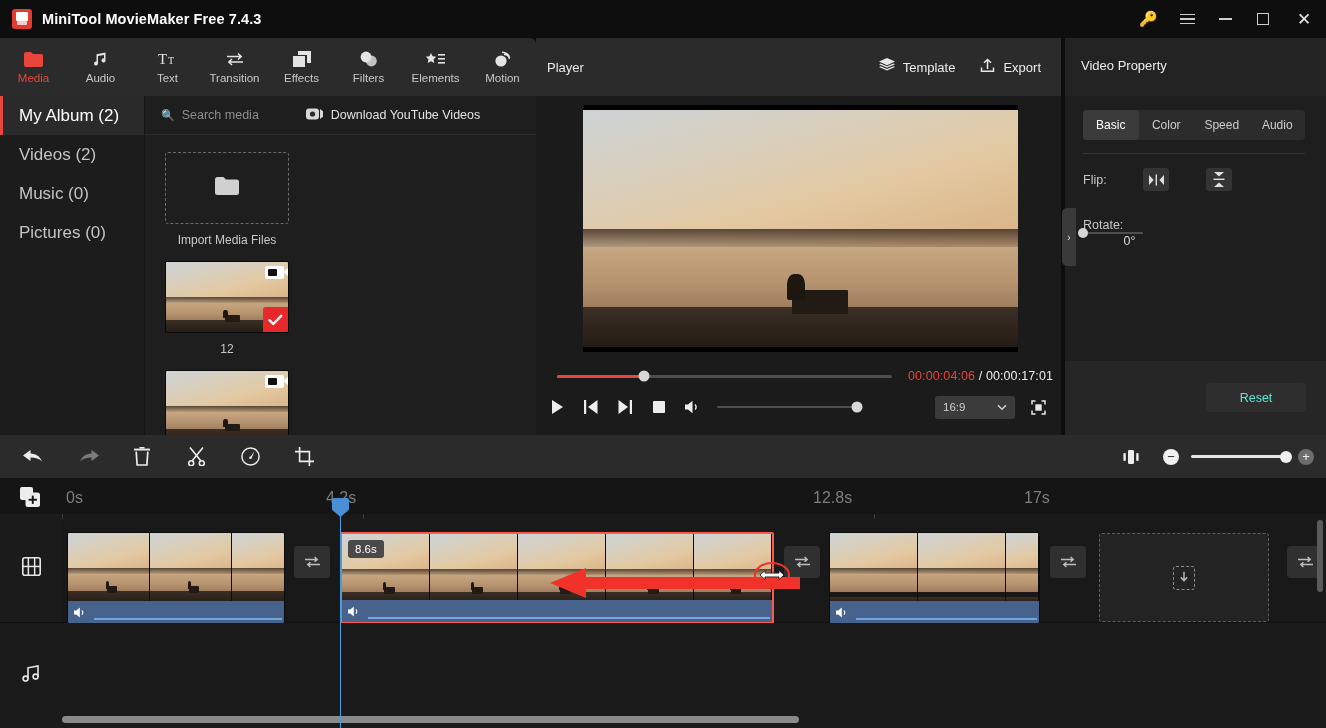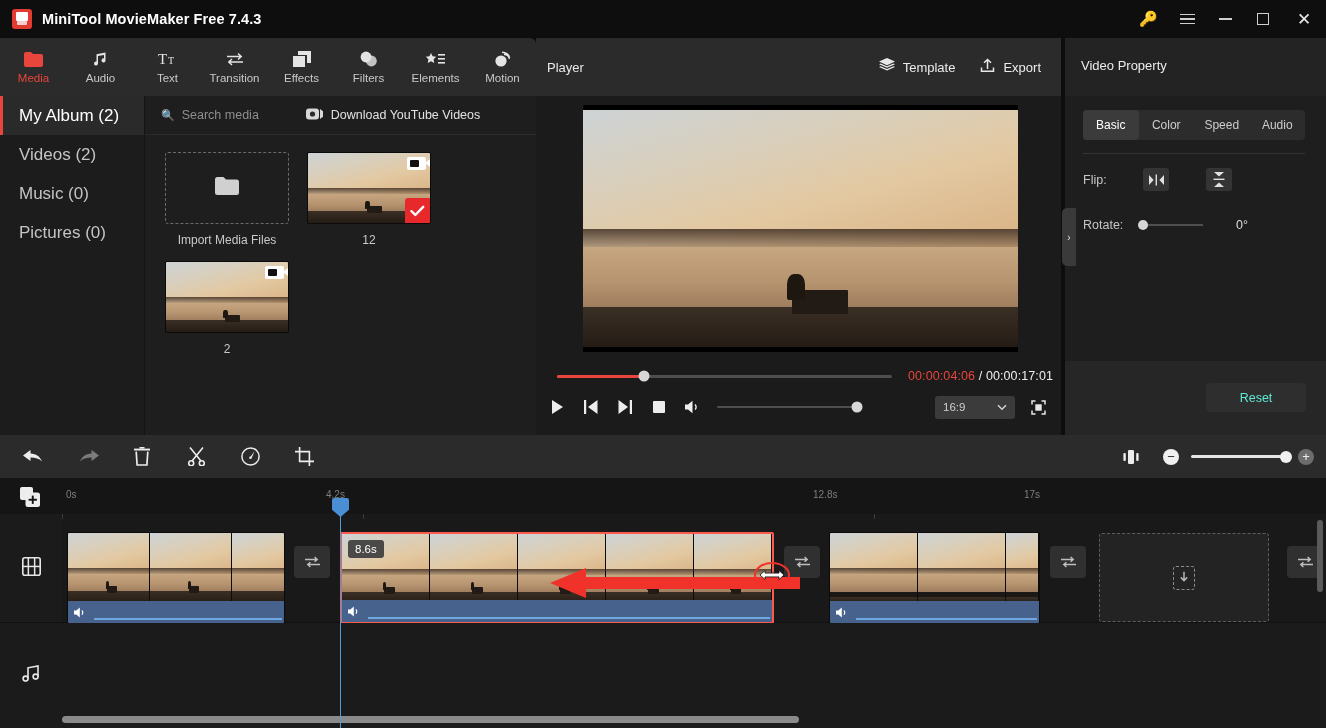--- a/index.html
+++ b/index.html
@@ -85,20 +85,21 @@
     border-bottom: 1px solid #2b2b2b;
   }
   .search-box { display: flex; align-items: center; gap: 7px; margin-left: 16px; }
   .search-ico { color: #8b8b8b; font-size: 11px; }
   .search-ph { font-size: 12.5px; color: #8e8e8e; }
   .dl-yt { display: flex; align-items: center; gap: 8px; margin-left: 47px; }
   .dl-yt-lbl { font-size: 12.5px; color: #e2e2e2; }
   .media-grid {
     display: flex; flex-wrap: wrap; padding: 17px 0 0 20px; gap: 14px 18px;
     align-content: flex-start;
+    flex-direction: column;
   }
   .media-cell { width: 124px; }
   .import-box {
     width: 124px; height: 72px; border: 1px dashed #6a6a6a; border-radius: 3px;
     display: flex; align-items: center; justify-content: center;
   }
   .thumb {
     width: 124px; height: 72px; border-radius: 2px; position: relative;
     overflow: hidden; background: #000; border: 1px solid #0a0a0a;
   }
@@ -216,21 +217,21 @@
   }
   .prop-tabs {
     position: absolute; left: 18px; top: 14px; width: 222px; height: 30px;
     background: #2c2c2c; border-radius: 4px; display: flex; align-items: center;
   }
   .ptab { flex: 1; height: 30px; display: flex; align-items: center; justify-content: center; font-size: 12px; color: #cdcdcd; border-radius: 4px; }
   .ptab.active { background: #3b3b3b; color: #fff; }
   .prop-div { position: absolute; left: 18px; top: 57px; width: 222px; height: 1px; background: #333; }
   .prop-row { position: absolute; left: 18px; display: flex; align-items: center; }
   .row-flip { top: 72px; }
-  .row-rot { top: 122px; }
+  .row-rot { top: 122px; flex-direction: column; }
   .prop-lbl { width: 60px; font-size: 12.5px; color: #c6c6c6; }
   .flip-btn {
     width: 26px; height: 23px; background: #343434; border-radius: 3px;
     display: flex; align-items: center; justify-content: center; margin-right: 37px;
   }
   .rot-track { position: relative; width: 60px; height: 2px; background: #4e4e4e; margin-left: 0px; }
   .rot-knob { position: absolute; left: 0; top: 50%; transform: translate(-50%, -50%); width: 10px; height: 10px; border-radius: 50%; background: #d6d6d6; }
   .rot-val { margin-left: 33px; font-size: 12.5px; color: #dedede; }
   .prop-foot {
     position: absolute; left: 1065px; top: 361px; width: 261px; height: 74px;
@@ -265,21 +266,21 @@
   .z-minus { background: #f0f0f0; color: #2b2b2b; }
   .z-plus { background: #6d6d6d; color: #efefef; }
 
   
   .timeline {
     position: absolute; left: 0; top: 478px; width: 1326px; height: 250px;
     background: #151515;
   }
   .tl-ruler { position: absolute; left: 0; top: 0; width: 1326px; height: 36px; background: #151515; }
   .add-track-btn { position: absolute; left: 20px; top: 9px; color: #ededed; }
-  .tick { position: absolute; top: 11px; font-size: 10px; color: #7e7e7e; }
+  .tick { position: absolute; top: 11px; font-size: 16px; color: #7e7e7e; }
   .tl-headers { position: absolute; left: 0; top: 36px; width: 62px; height: 214px; background: #1b1b1b; }
   .th-row { width: 62px; display: flex; align-items: center; justify-content: center; color: #e7e7e7; }
   .th-video { height: 109px; border-bottom: 1px solid #111; }
   .th-audio { height: 105px; }
   .tl-lanes { position: absolute; left: 62px; top: 36px; width: 1264px; height: 214px; }
   .lane-video { position: absolute; left: 0; top: 0; width: 1264px; height: 109px; background: #191919; border-bottom: 1px solid #111; }
   .lane-audio { position: absolute; left: 0; top: 109px; width: 1264px; height: 105px; background: #1b1b1b; }
   .lane-guide { position: absolute; top: 0; width: 1px; height: 5px; background: #3a3a3a; }
 
   .clip {

